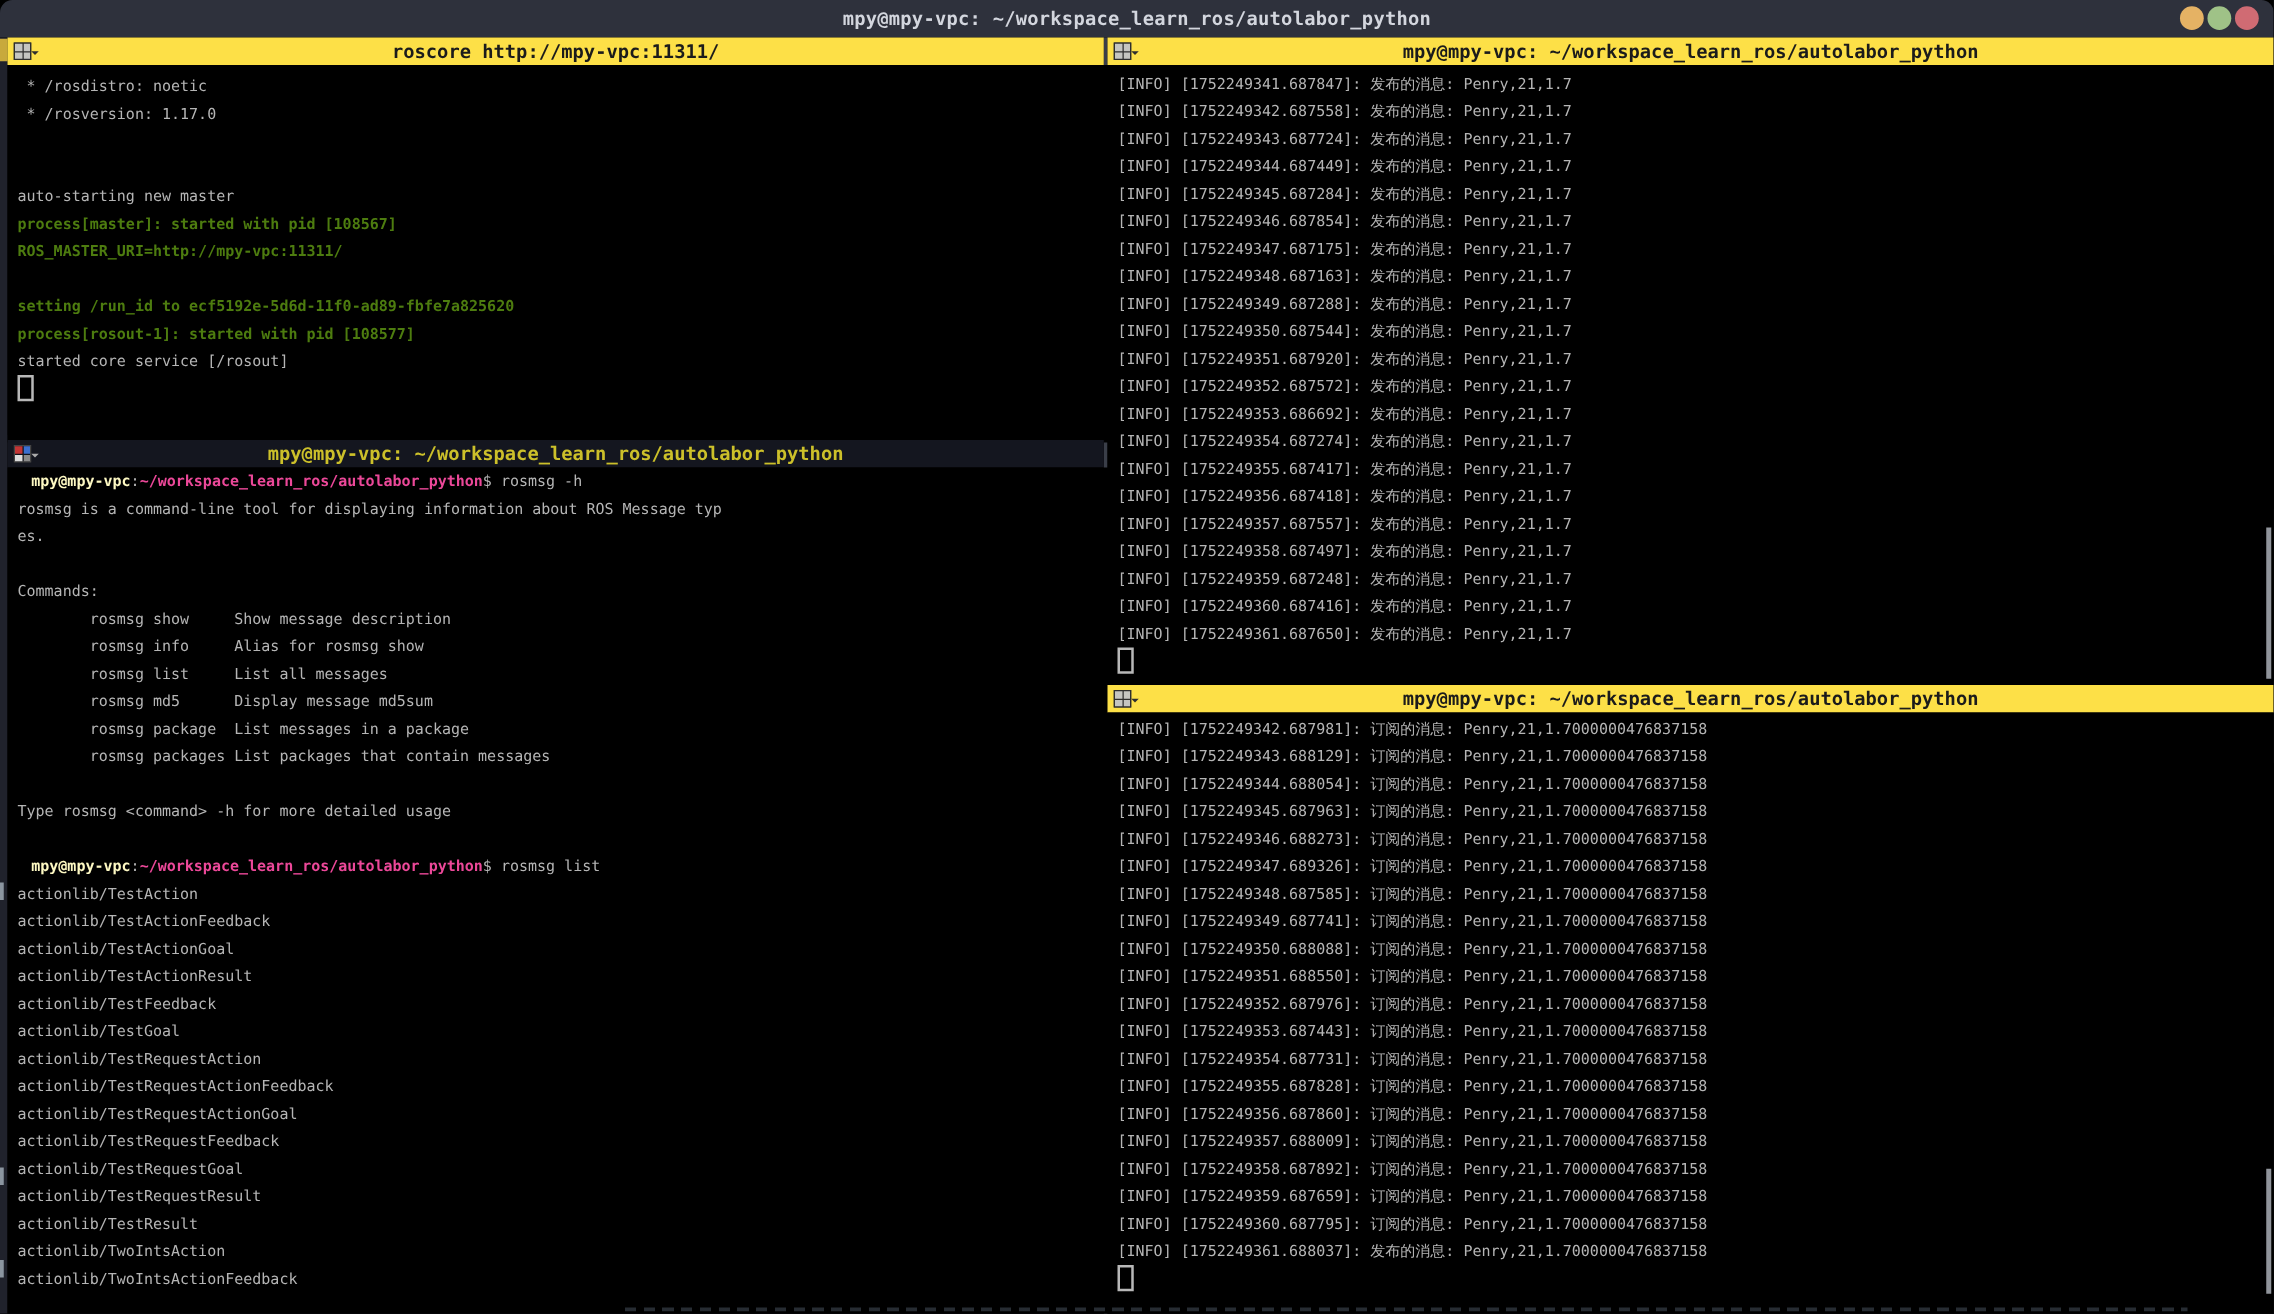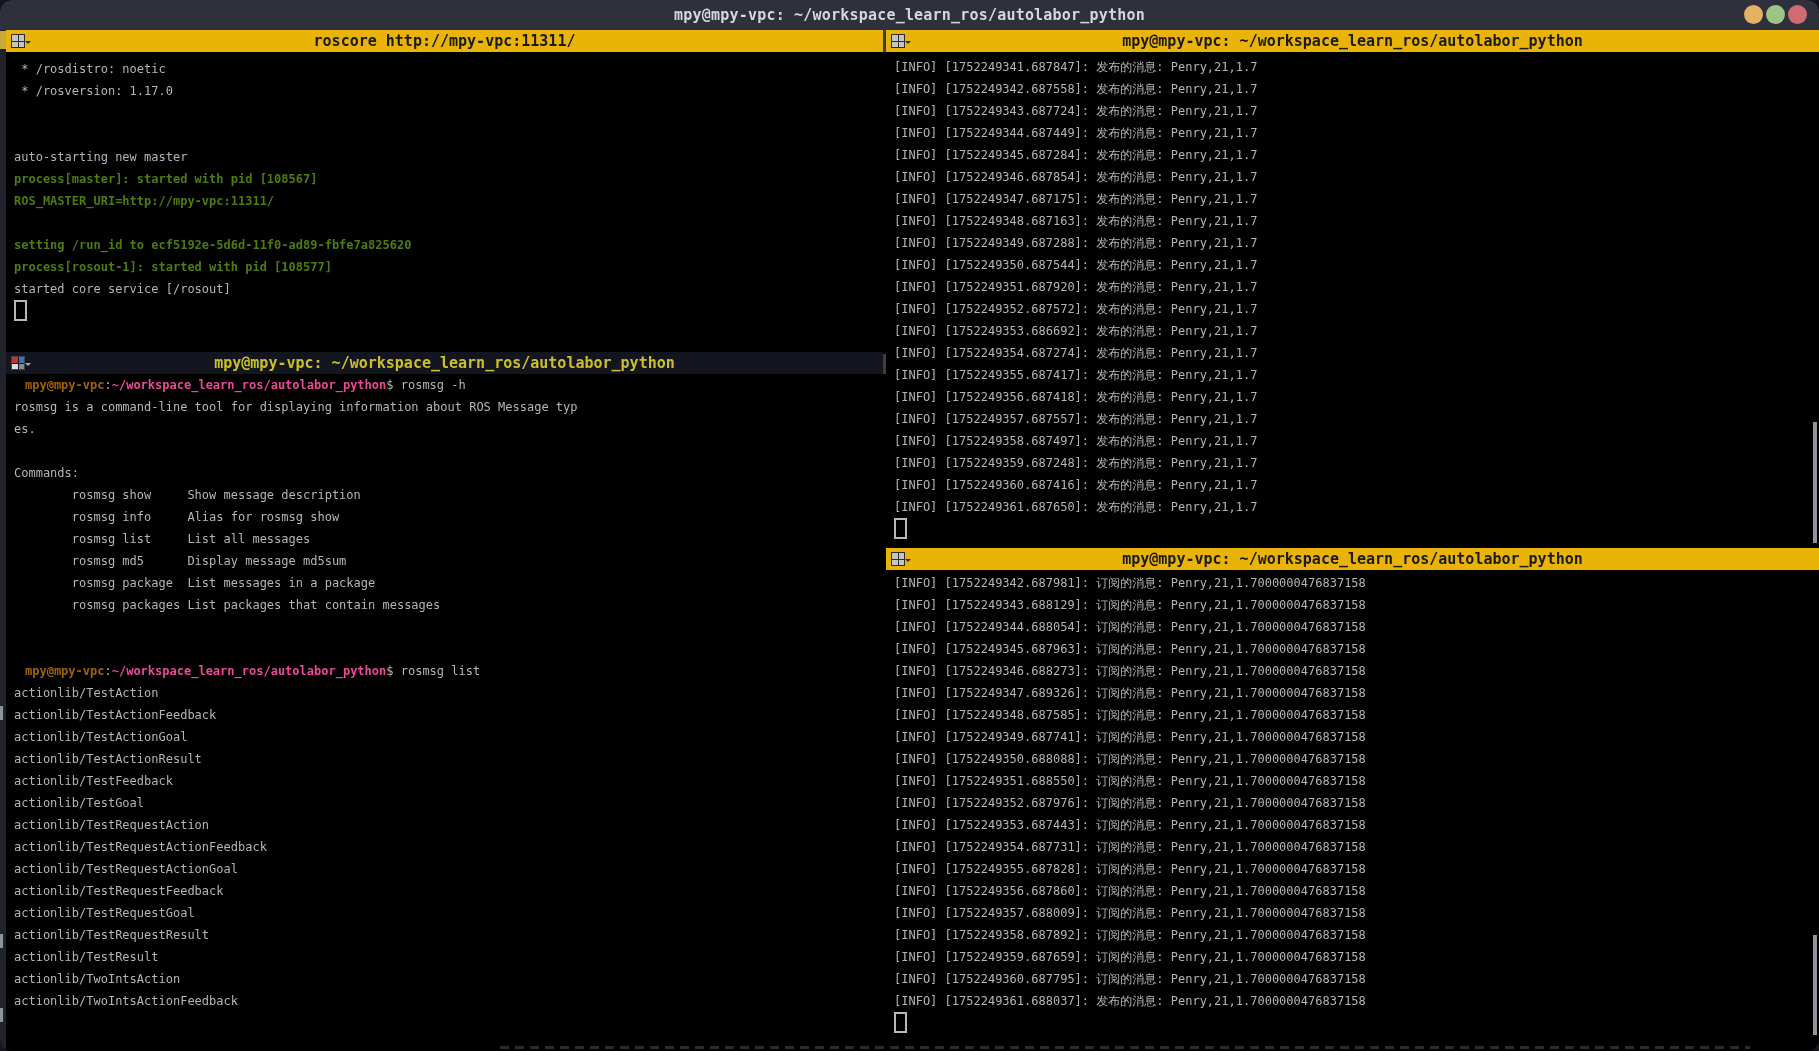--- a/index.html
+++ b/index.html
@@ -1,52 +1,52 @@
 <!DOCTYPE html>
 <html><head>
 <meta charset="utf-8">
 <style>
   html,body{margin:0;padding:0;background:#15161c;}
   #screen{position:relative;width:1819px;height:1051px;background:#000;overflow:hidden;
-          font-family:"DejaVu Sans Mono","Liberation Mono",monospace;border-radius:12px;}
+          font-family:"DejaVu Sans Mono","Liberation Mono",monospace;}
   
   .titlebar{position:absolute;left:0;top:0;width:1819px;height:30px;background:#2e313c;
             border-radius:10px 10px 0 0;display:flex;align-items:center;justify-content:center;}
   .titlebar .wtitle{color:#d3d6de;font-size:15px;font-weight:600;letter-spacing:.2px;}
   .winbtns{position:absolute;right:12px;top:5px;display:flex;gap:3px;}
   .winbtn{width:19px;height:19px;border-radius:50%;}
   
   .left-strip{position:absolute;left:0;top:30px;width:6px;height:1021px;background:#20222c;}
   .frag{position:absolute;}
   .vdiv{position:absolute;left:883px;top:30px;width:3px;height:1021px;background:#3a3e48;}
   .hdiv{position:absolute;background:#1b1d26;}
   
   .ptbar{position:absolute;height:22px;display:flex;align-items:center;justify-content:center;
-         background:#eab308;}
+         background:#fde047;}
   .ptbar .ptitle{color:#1b1b1b;font-size:15px;font-weight:600;}
   .ptbar.focused{background:#14161f;}
   .ptbar.focused .ptitle{color:#ccc02a;}
   .pti{position:absolute;left:5px;top:4px;width:14px;height:14px;display:grid;
        grid-template-columns:1fr 1fr;grid-template-rows:1fr 1fr;gap:1px;
        background:#2e2e2e;border:1px solid #2e2e2e;box-sizing:border-box;}
   .pti .q{background:#c5c5c1;}
   .pti::after{content:"";position:absolute;right:-7px;bottom:0;
               border:3px solid transparent;border-top-color:#2e2e2e;}
   .ptbar.focused .pti{background:#10121a;border-color:#444;}
   .ptbar.focused .pti .q1{background:#c23535;}
   .ptbar.focused .pti .q2{background:#3a6fd0;}
   .ptbar.focused .pti .q3{background:#dcdcdc;}
   .ptbar.focused .pti .q4{background:#8a8a8a;}
   .ptbar.focused .pti::after{border-top-color:#aaa;}
   
   .term{position:absolute;background:#000;overflow:hidden;font-size:12px;line-height:22px;}
   .tl{height:22px;white-space:pre;}
   .c-n{color:#b5b5b5;}
   .c-b{color:#4d7c0f;font-weight:bold;}
-  .c-g{color:#a16207;font-weight:bold;padding-left:11px;}
+  .c-g{color:#fef9c3;font-weight:bold;padding-left:11px;}
   .c-u{color:#ec4899;font-weight:bold;}
   .cursor{display:inline-block;width:9px;height:17px;border:2px solid #b8b8b8;
           vertical-align:-3px;}
   
   .sbthumb{position:absolute;left:1813px;width:4px;background:#90949b;}
   
   .bdash{position:absolute;left:500px;top:1046px;width:1250px;height:3px;opacity:.55;
          background:repeating-linear-gradient(90deg,#46505c 0 9px,transparent 9px 15px);}
 </style>
 </head>
@@ -113,20 +113,21 @@
       <div class="tl"><span class="c-n">es.</span></div>
       <div class="tl"></div>
       <div class="tl"><span class="c-n">Commands:</span></div>
       <div class="tl"><span class="c-n">        rosmsg show     Show message description</span></div>
       <div class="tl"><span class="c-n">        rosmsg info     Alias for rosmsg show</span></div>
       <div class="tl"><span class="c-n">        rosmsg list     List all messages</span></div>
       <div class="tl"><span class="c-n">        rosmsg md5      Display message md5sum</span></div>
       <div class="tl"><span class="c-n">        rosmsg package  List messages in a package</span></div>
       <div class="tl"><span class="c-n">        rosmsg packages List packages that contain messages</span></div>
       <div class="tl"></div>
+      <div class="tl"><span class="c-n">Type rosmsg &lt;command&gt; -h for more detailed usage</span></div>
       <div class="tl"></div>
       <div class="tl"><span class="c-g">mpy@mpy-vpc</span><span class="c-n">:</span><span class="c-u">~/workspace_learn_ros/autolabor_python</span><span class="c-n">$ rosmsg list</span></div>
       <div class="tl"><span class="c-n">actionlib/TestAction</span></div>
       <div class="tl"><span class="c-n">actionlib/TestActionFeedback</span></div>
       <div class="tl"><span class="c-n">actionlib/TestActionGoal</span></div>
       <div class="tl"><span class="c-n">actionlib/TestActionResult</span></div>
       <div class="tl"><span class="c-n">actionlib/TestFeedback</span></div>
       <div class="tl"><span class="c-n">actionlib/TestGoal</span></div>
       <div class="tl"><span class="c-n">actionlib/TestRequestAction</span></div>
       <div class="tl"><span class="c-n">actionlib/TestRequestActionFeedback</span></div>

